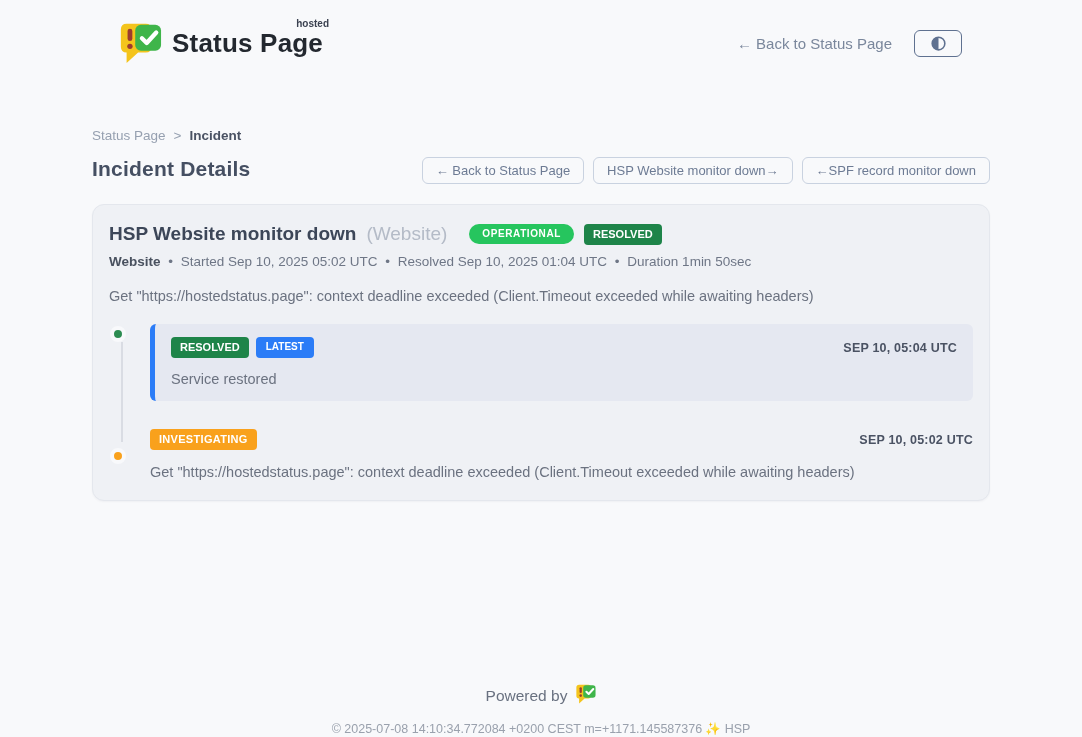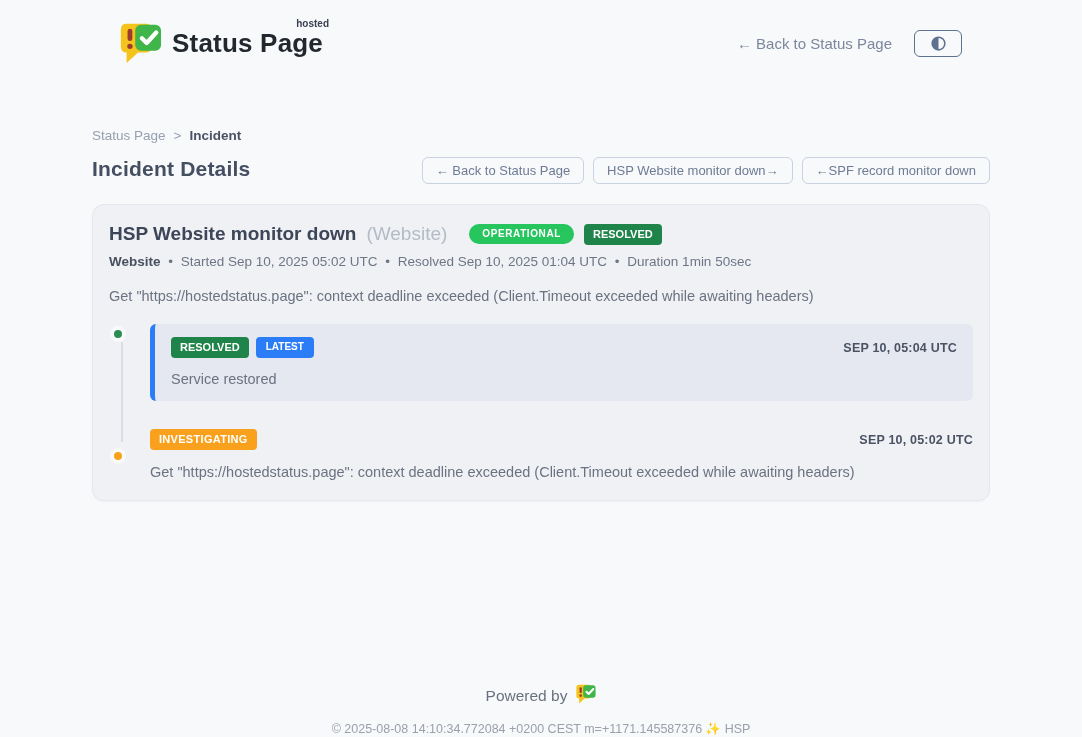--- a/index.html
+++ b/index.html
@@ -197,16 +197,16 @@
     <div class="powered-row">
       <span>Powered by</span>
       <svg width="21" height="22" viewBox="0 0 46 46">
         <path d="M9 3 H29 Q35 3 35 9 V27 Q35 33 29 33 H21 L9 44 L9 33 Q3 33 3 27 V9 Q3 3 9 3 Z" fill="#f4c41c"></path>
         <rect x="10" y="8" width="5" height="13" rx="2.5" fill="#9c3b2e"></rect>
         <circle cx="12.5" cy="26.5" r="2.8" fill="#9c3b2e"></circle>
         <rect x="18" y="4" width="27" height="27" rx="6" fill="#3fb54a"></rect>
         <path d="M25 18 l5 5 l10 -11" stroke="#ffffff" stroke-width="4.5" fill="none" stroke-linecap="round" stroke-linejoin="round"></path>
       </svg>
     </div>
-    <div class="copyright">© 2025-08-08 14:10:34.772084 +0200 CEST m=+1171.145587376 ✨ HSP</div>
+    <div class="copyright">© 2025-07-08 14:10:34.772084 +0200 CEST m=+1171.145587376 ✨ HSP</div>
   </footer>
 
 </main>
 
 </body></html>

